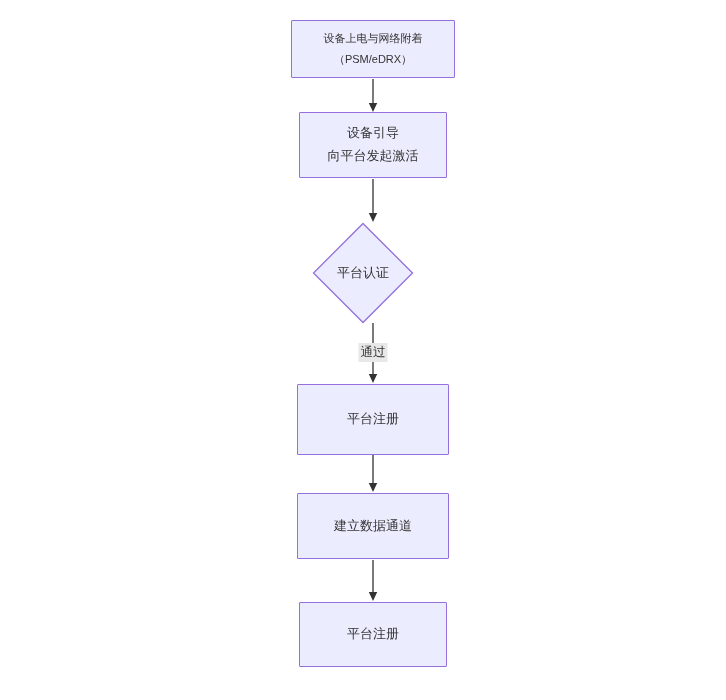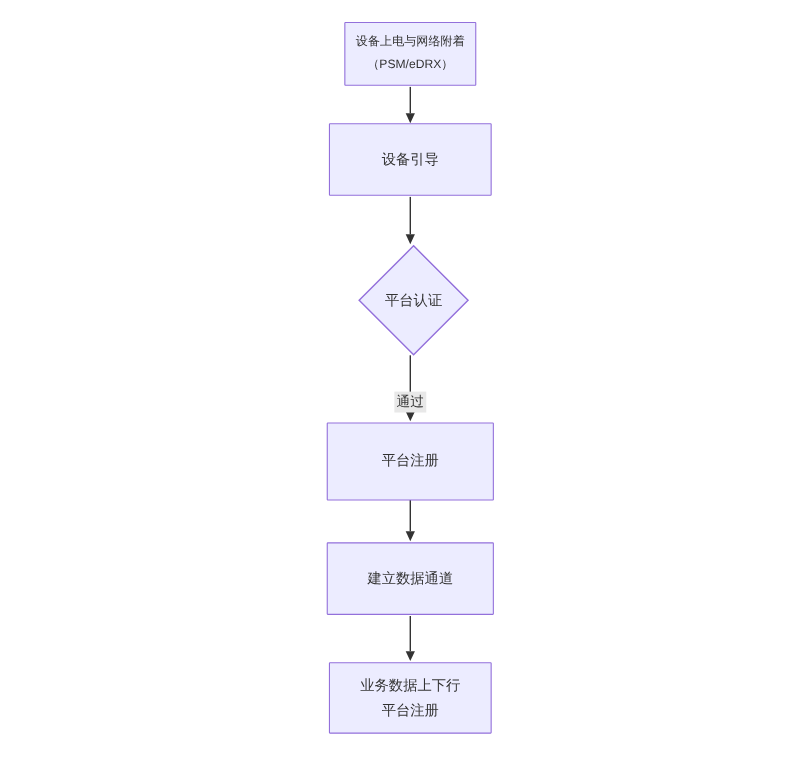--- a/index.html
+++ b/index.html
@@ -41,21 +41,21 @@
     align-items: center;
     justify-content: center;
     text-align: center;
     line-height: 1.75;
   }
   .node .line { white-space: nowrap; }
   .n-small { font-size: 11px; line-height: 1.9; }
   .n-std   { font-size: 13px; }
   .diamond-wrap {
     position: absolute;
-    left: 376px;
+    left: 363px;
     transform: translateX(-50%);
     width: 102px;
     height: 102px;
     text-decoration: underline;
   }
   .diamond-wrap svg { display: block; }
   .diamond-label {
     position: absolute;
     inset: 0;
     display: flex;
@@ -98,44 +98,44 @@
     <g stroke="#333333" fill="#333333">
       <line x1="373" y1="451" x2="373" y2="483" stroke-width="1.3"></line>
       <polygon points="368.8,483 377.2,483 373,492" stroke="none"></polygon>
     </g>
     <g stroke="#333333" fill="#333333">
       <line x1="373" y1="560" x2="373" y2="592" stroke-width="1.3"></line>
       <polygon points="368.8,592 377.2,592 373,601" stroke="none"></polygon>
     </g>
   </svg>
 
-  <div class="node n-small" style="top:20px; width:120px; height:58px;">
+  <div class="node n-small" style="top:20px; width:164px; height:58px;">
     <span class="line">设备上电与网络附着</span>
     <span class="line">（PSM/eDRX）</span>
   </div>
 
   <div class="node n-std" style="top:112px; width:148px; height:66px;">
     <span class="line">设备引导</span>
+    <span class="line">向平台发起激活</span>
   </div>
 
   <div class="diamond-wrap" style="top:222px;">
     <svg width="102" height="102" viewBox="0 0 102 102" xmlns="http://www.w3.org/2000/svg">
       <polygon points="51,1.5 100.5,51 51,100.5 1.5,51" fill="#ECECFF" stroke="#9370DB" stroke-width="1.3"></polygon>
     </svg>
     <div class="diamond-label">平台认证</div>
   </div>
 
-  <div class="edge-label" style="top:356px;">通过</div>
+  <div class="edge-label" style="top:343px;">通过</div>
 
   <div class="node n-std" style="top:384px; width:152px; height:71px;">
     <span class="line">平台注册</span>
   </div>
 
   <div class="node n-std" style="top:493px; width:152px; height:66px;align-items:center;">
     <span class="line">建立数据通道</span>
   </div>
 
   <div class="node n-std" style="top:602px; width:148px; height:65px;">
-    <span class="line">业务数据上下行</span>
     <span class="line">平台注册</span>
   </div>
 
 </div>
 
 </body></html>

